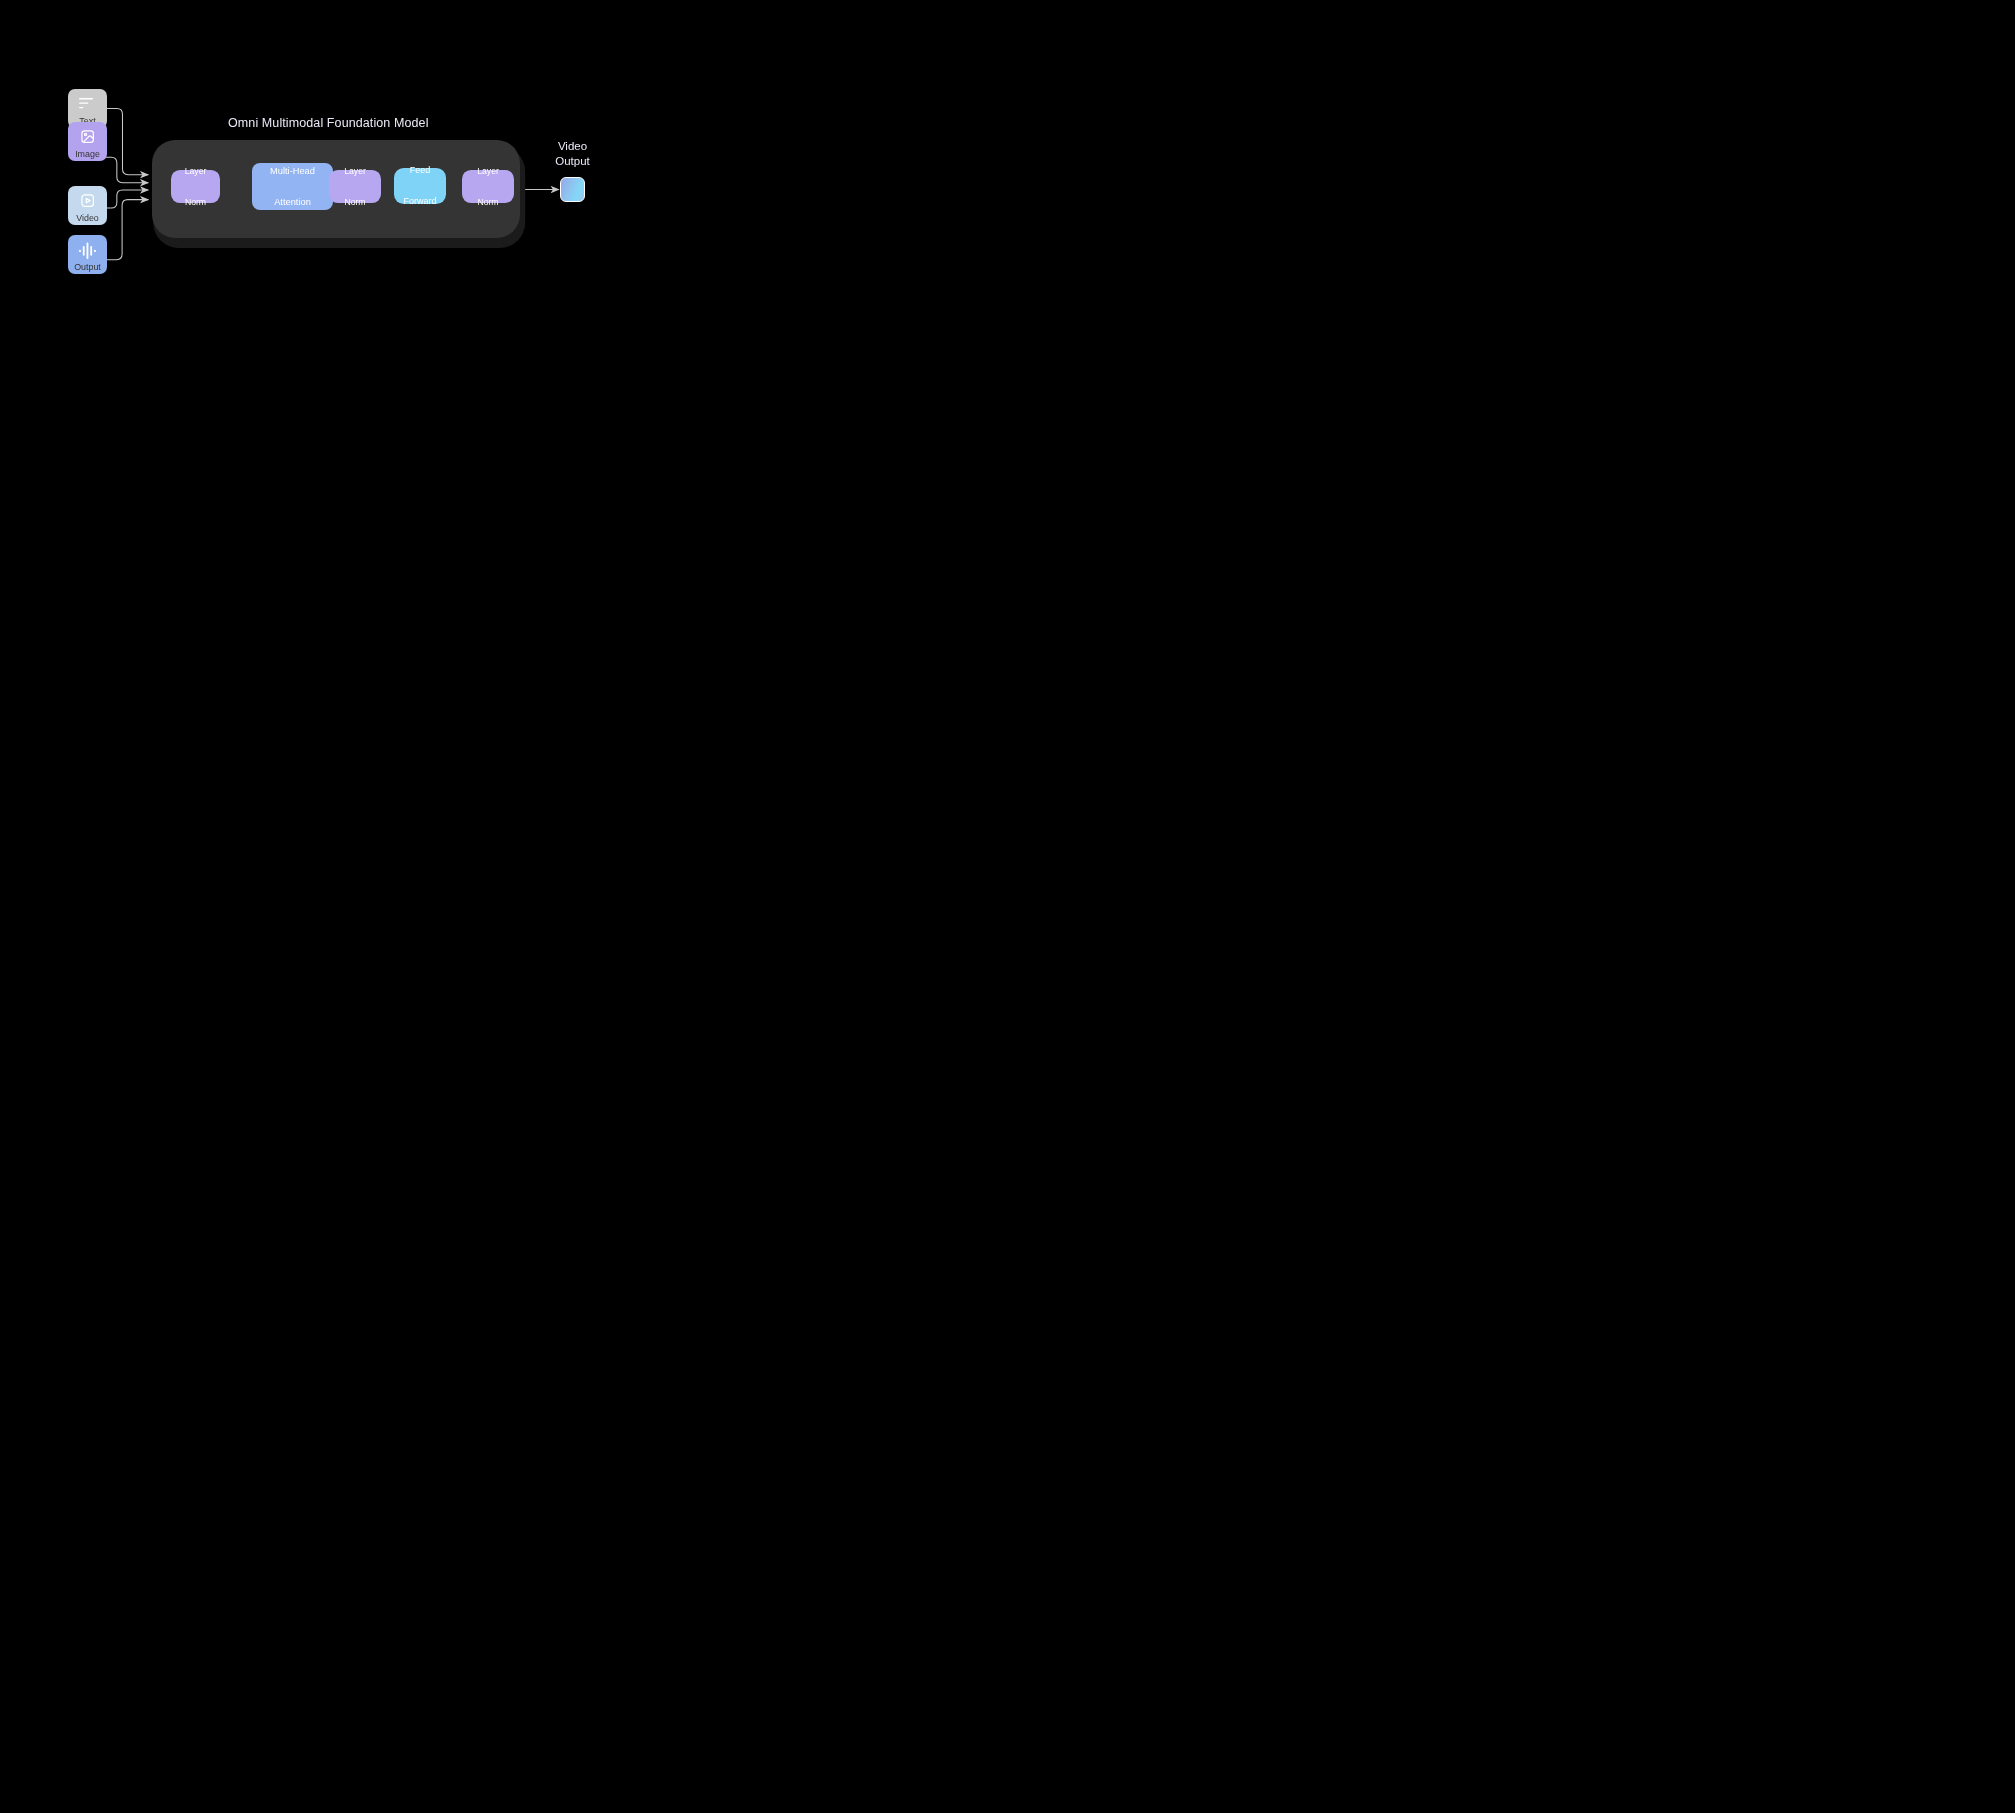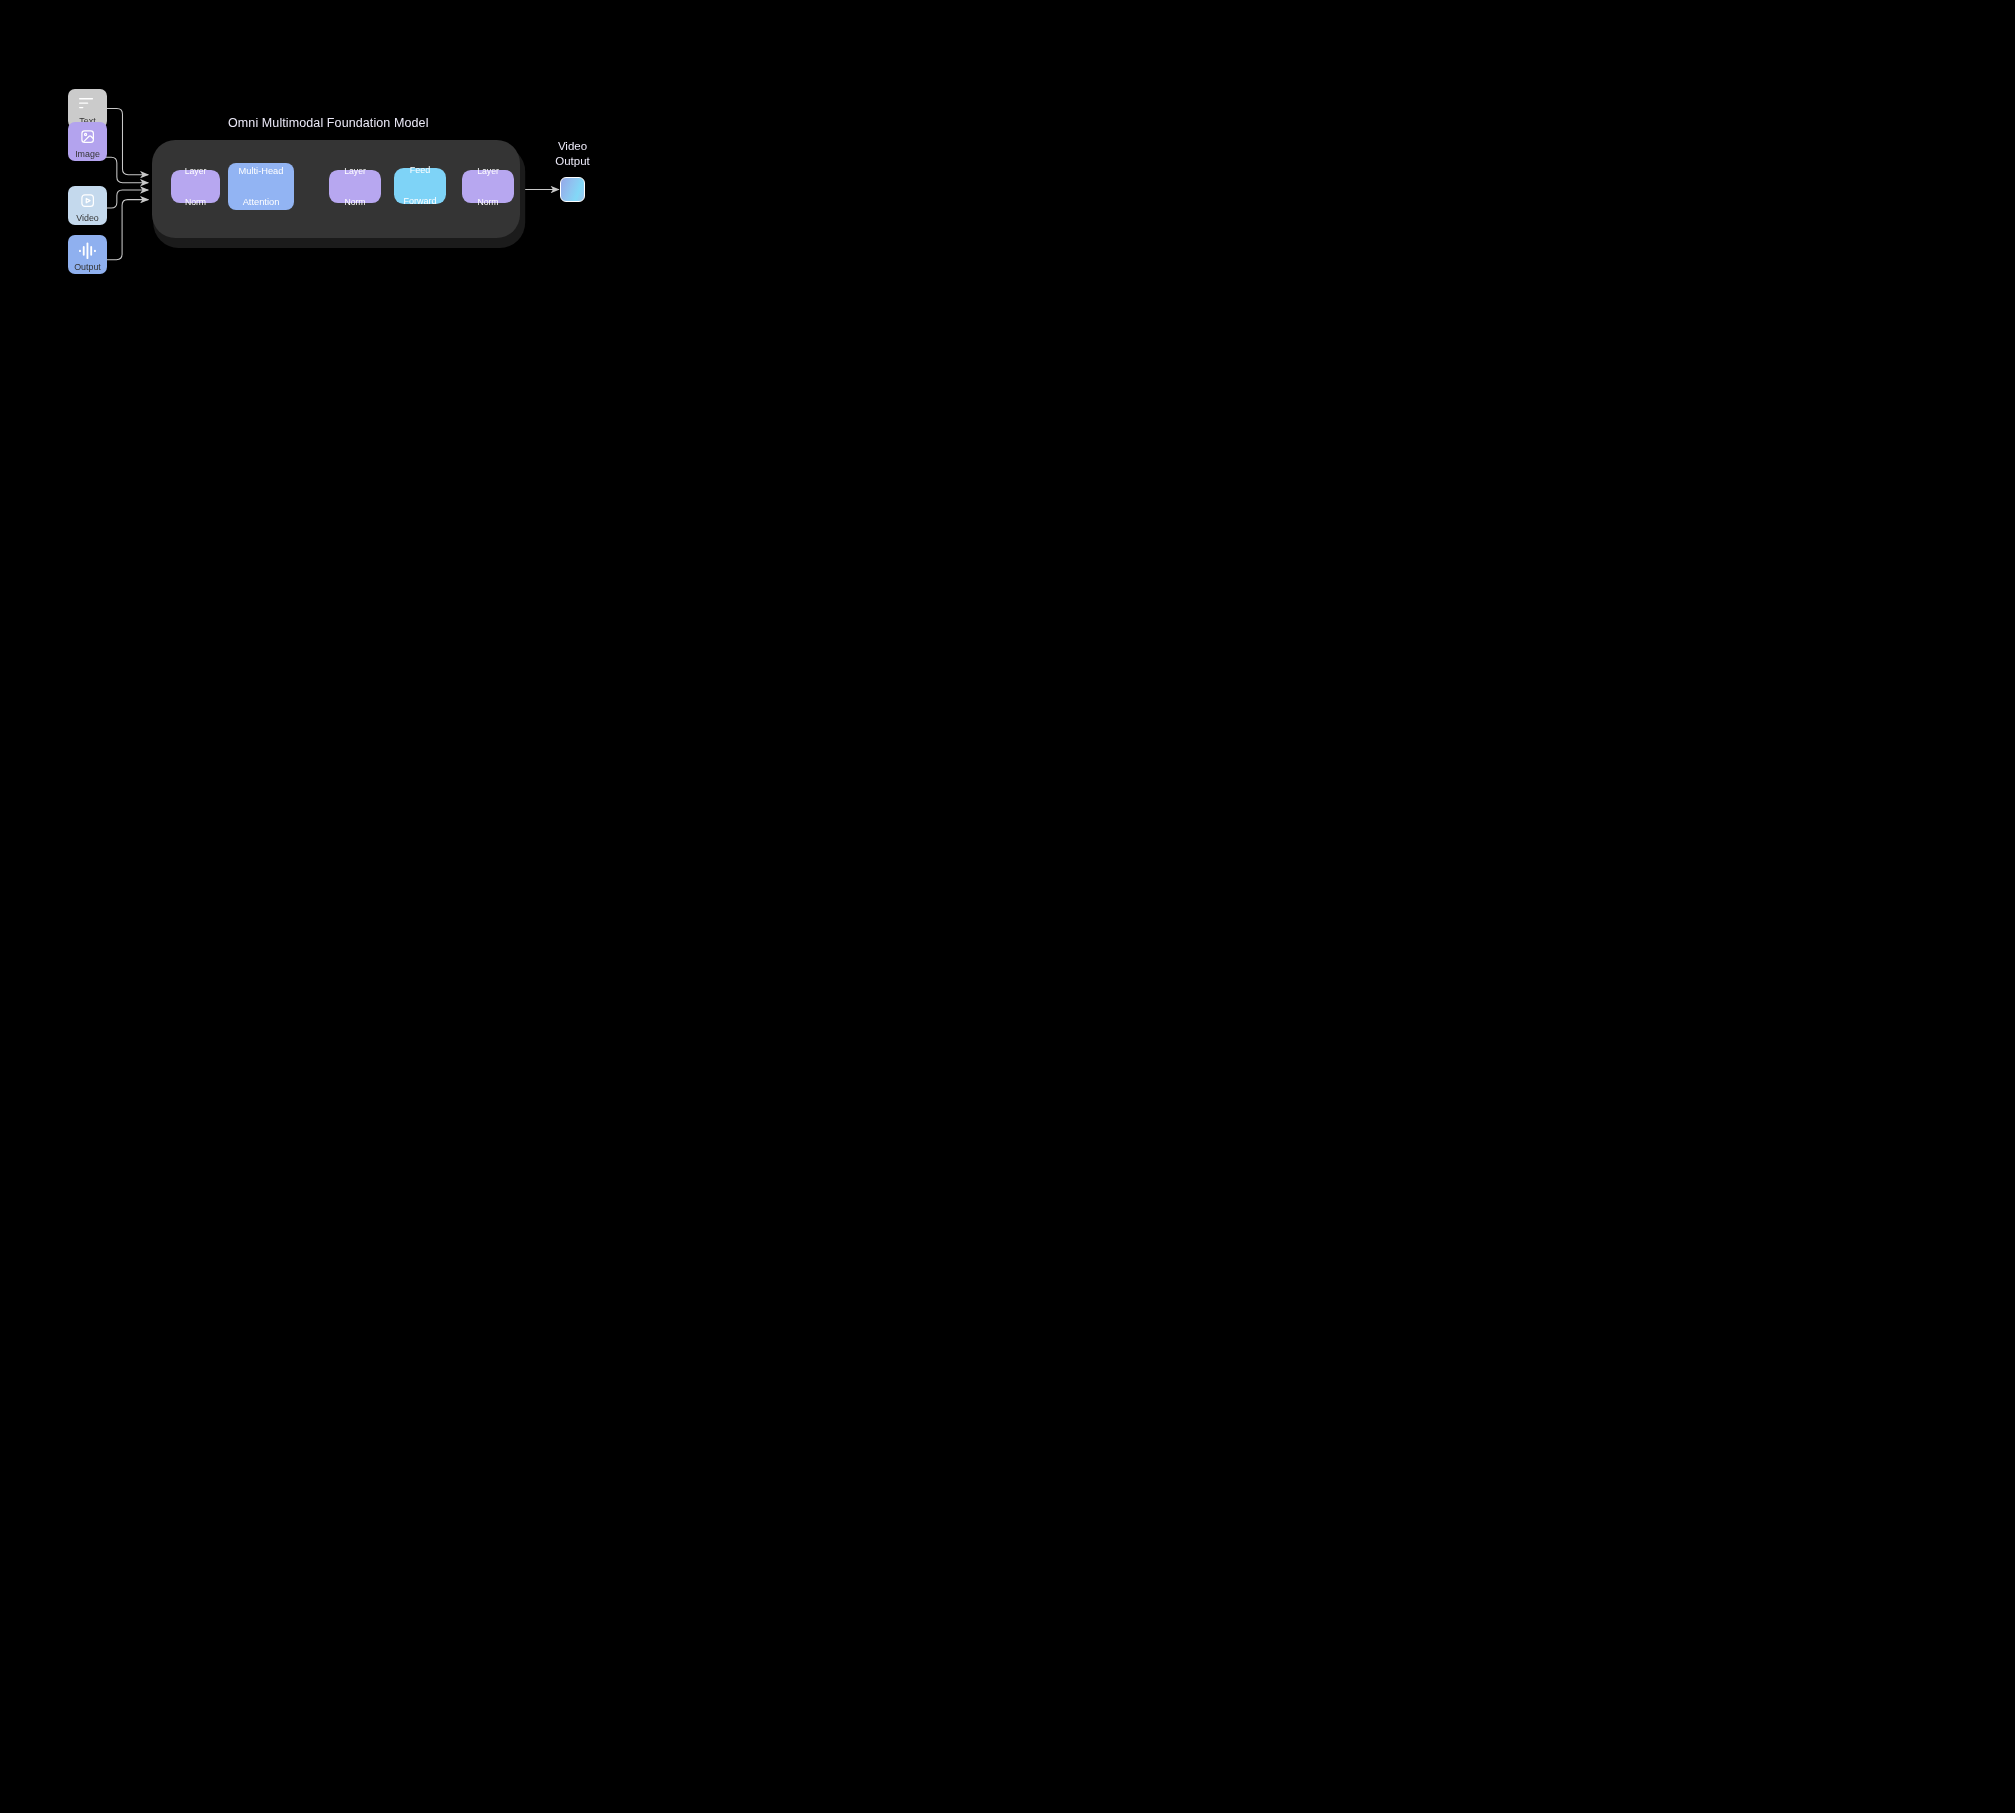--- a/index.html
+++ b/index.html
@@ -46,21 +46,21 @@
   .block{
     position:absolute;display:flex;flex-direction:column;align-items:center;justify-content:center;
     color:var(--block_text,#fff);text-align:center;line-height:1.17;gap:20px;
   }
   .block span{display:block;}
   #ln1,#ln2,#ln3{background:var(--layer_norm_block,#b7a7f0);border-radius:8.9px;font-size:8.7px;}
   #ln1{left:171px;top:170px;width:49px;height:33px;}
   #ln2{left:329px;top:170px;width:52px;height:33px;}
   #ln3{left:462px;top:170px;width:52px;height:33px;}
   #mha{
-    left:228px;top:163px;width:66px;height:47px;border-radius:8px;
+    left:252px;top:163px;width:81px;height:47px;border-radius:8px;
     background:var(--attention_block,#92b4f3);font-size:9.3px;
   }
   #ff{
     left:394px;top:168px;width:52px;height:36px;border-radius:9.7px;
     background:var(--feed_forward_block,#7ed3f7);font-size:9px;
   }
 
   
   .out-label{
     position:absolute;left:536px;top:139px;width:73px;text-align:center;

